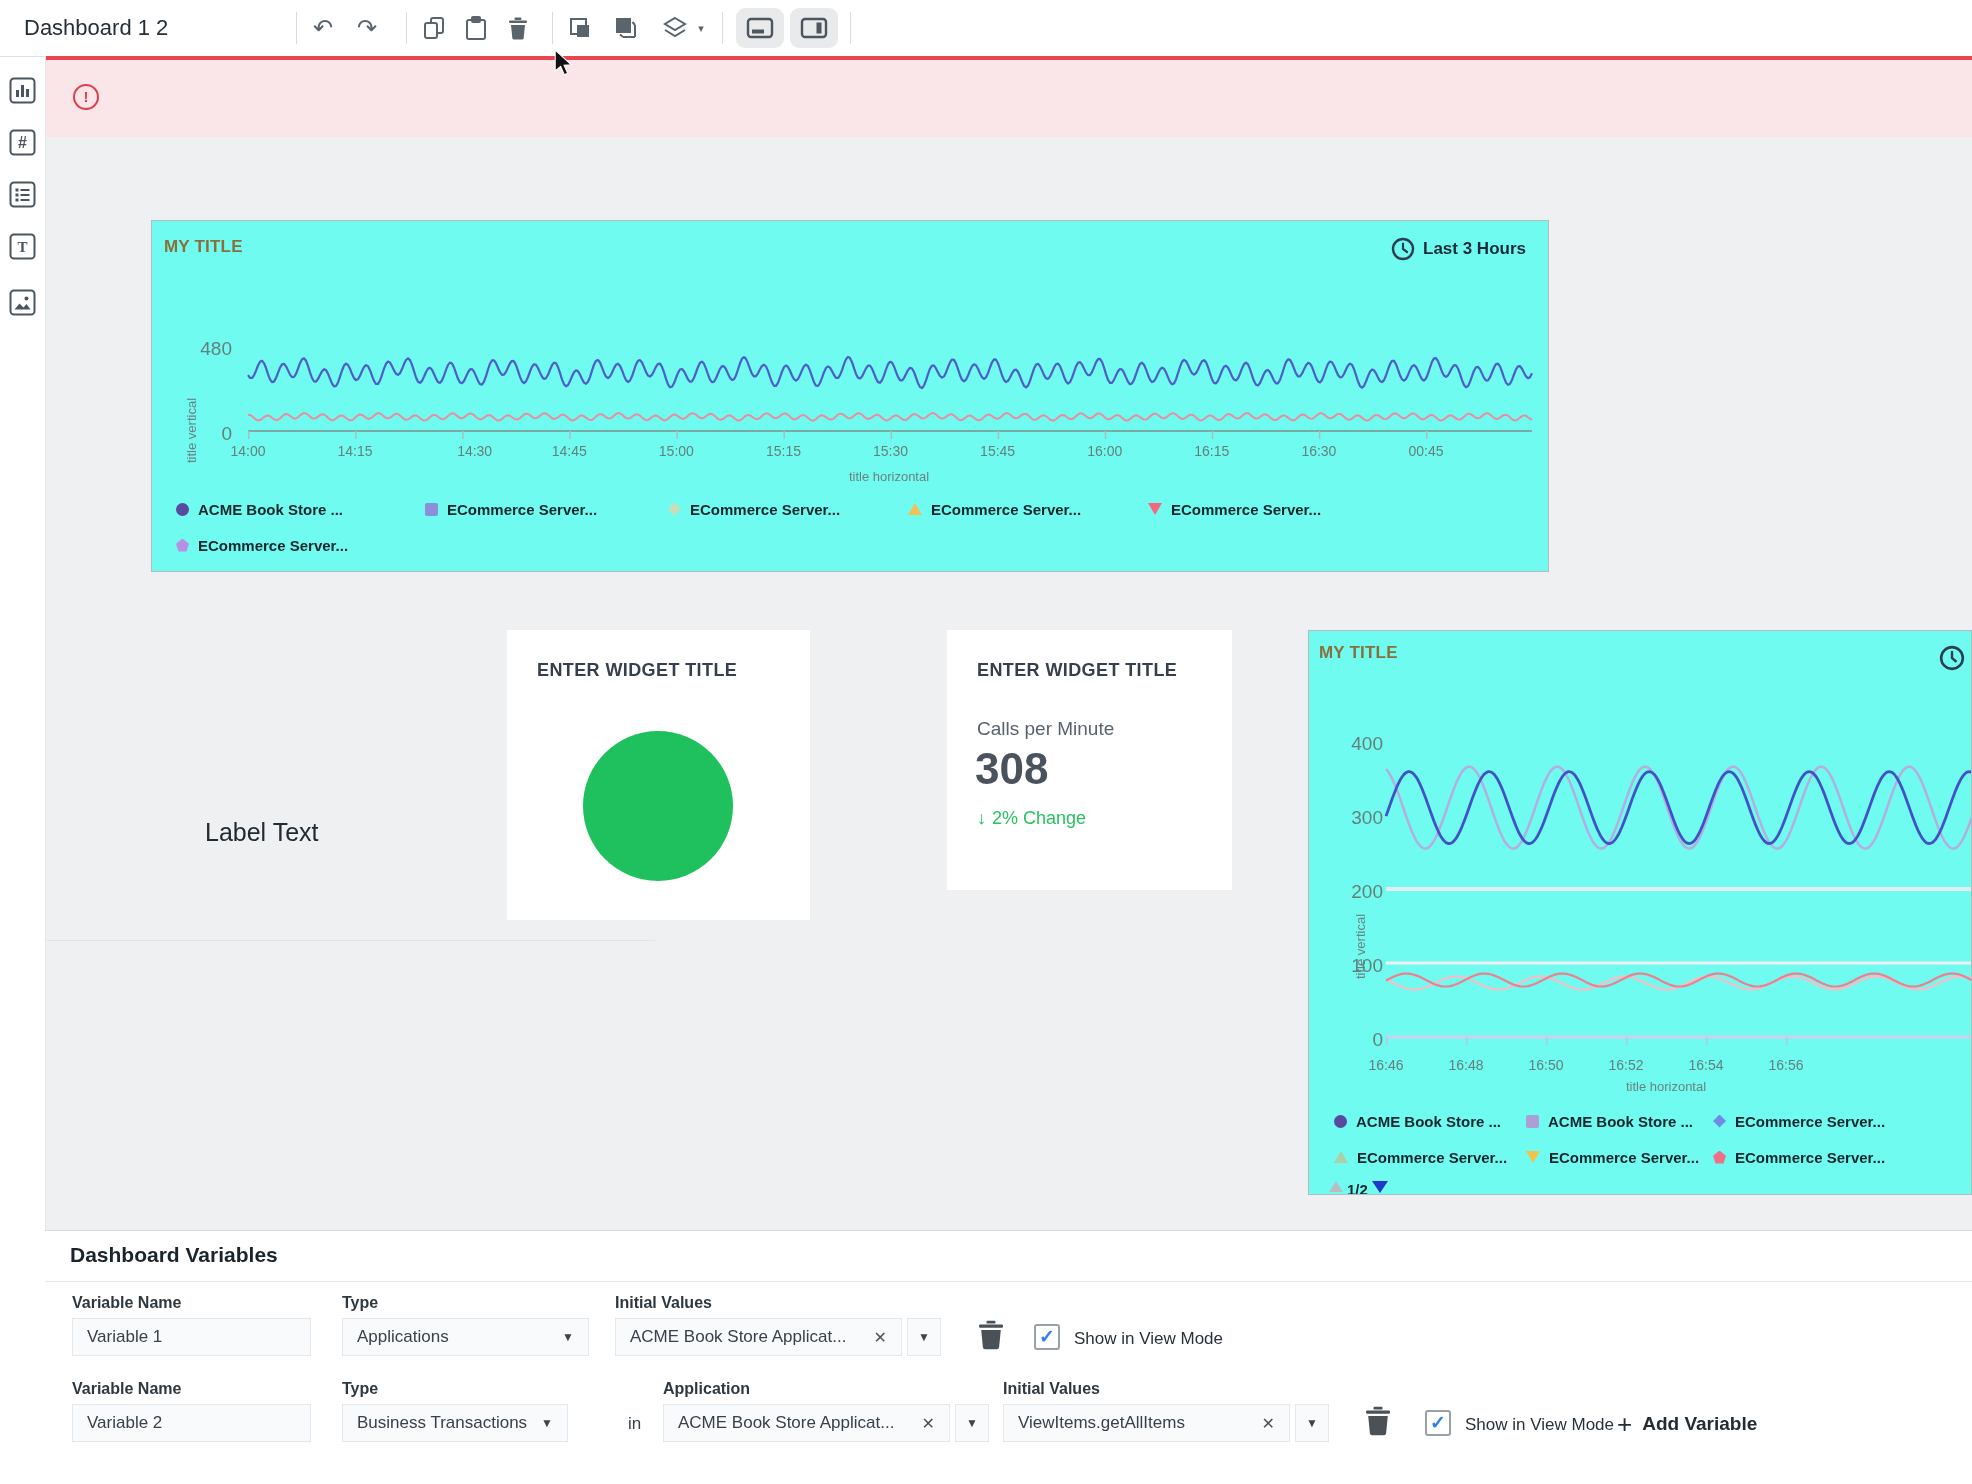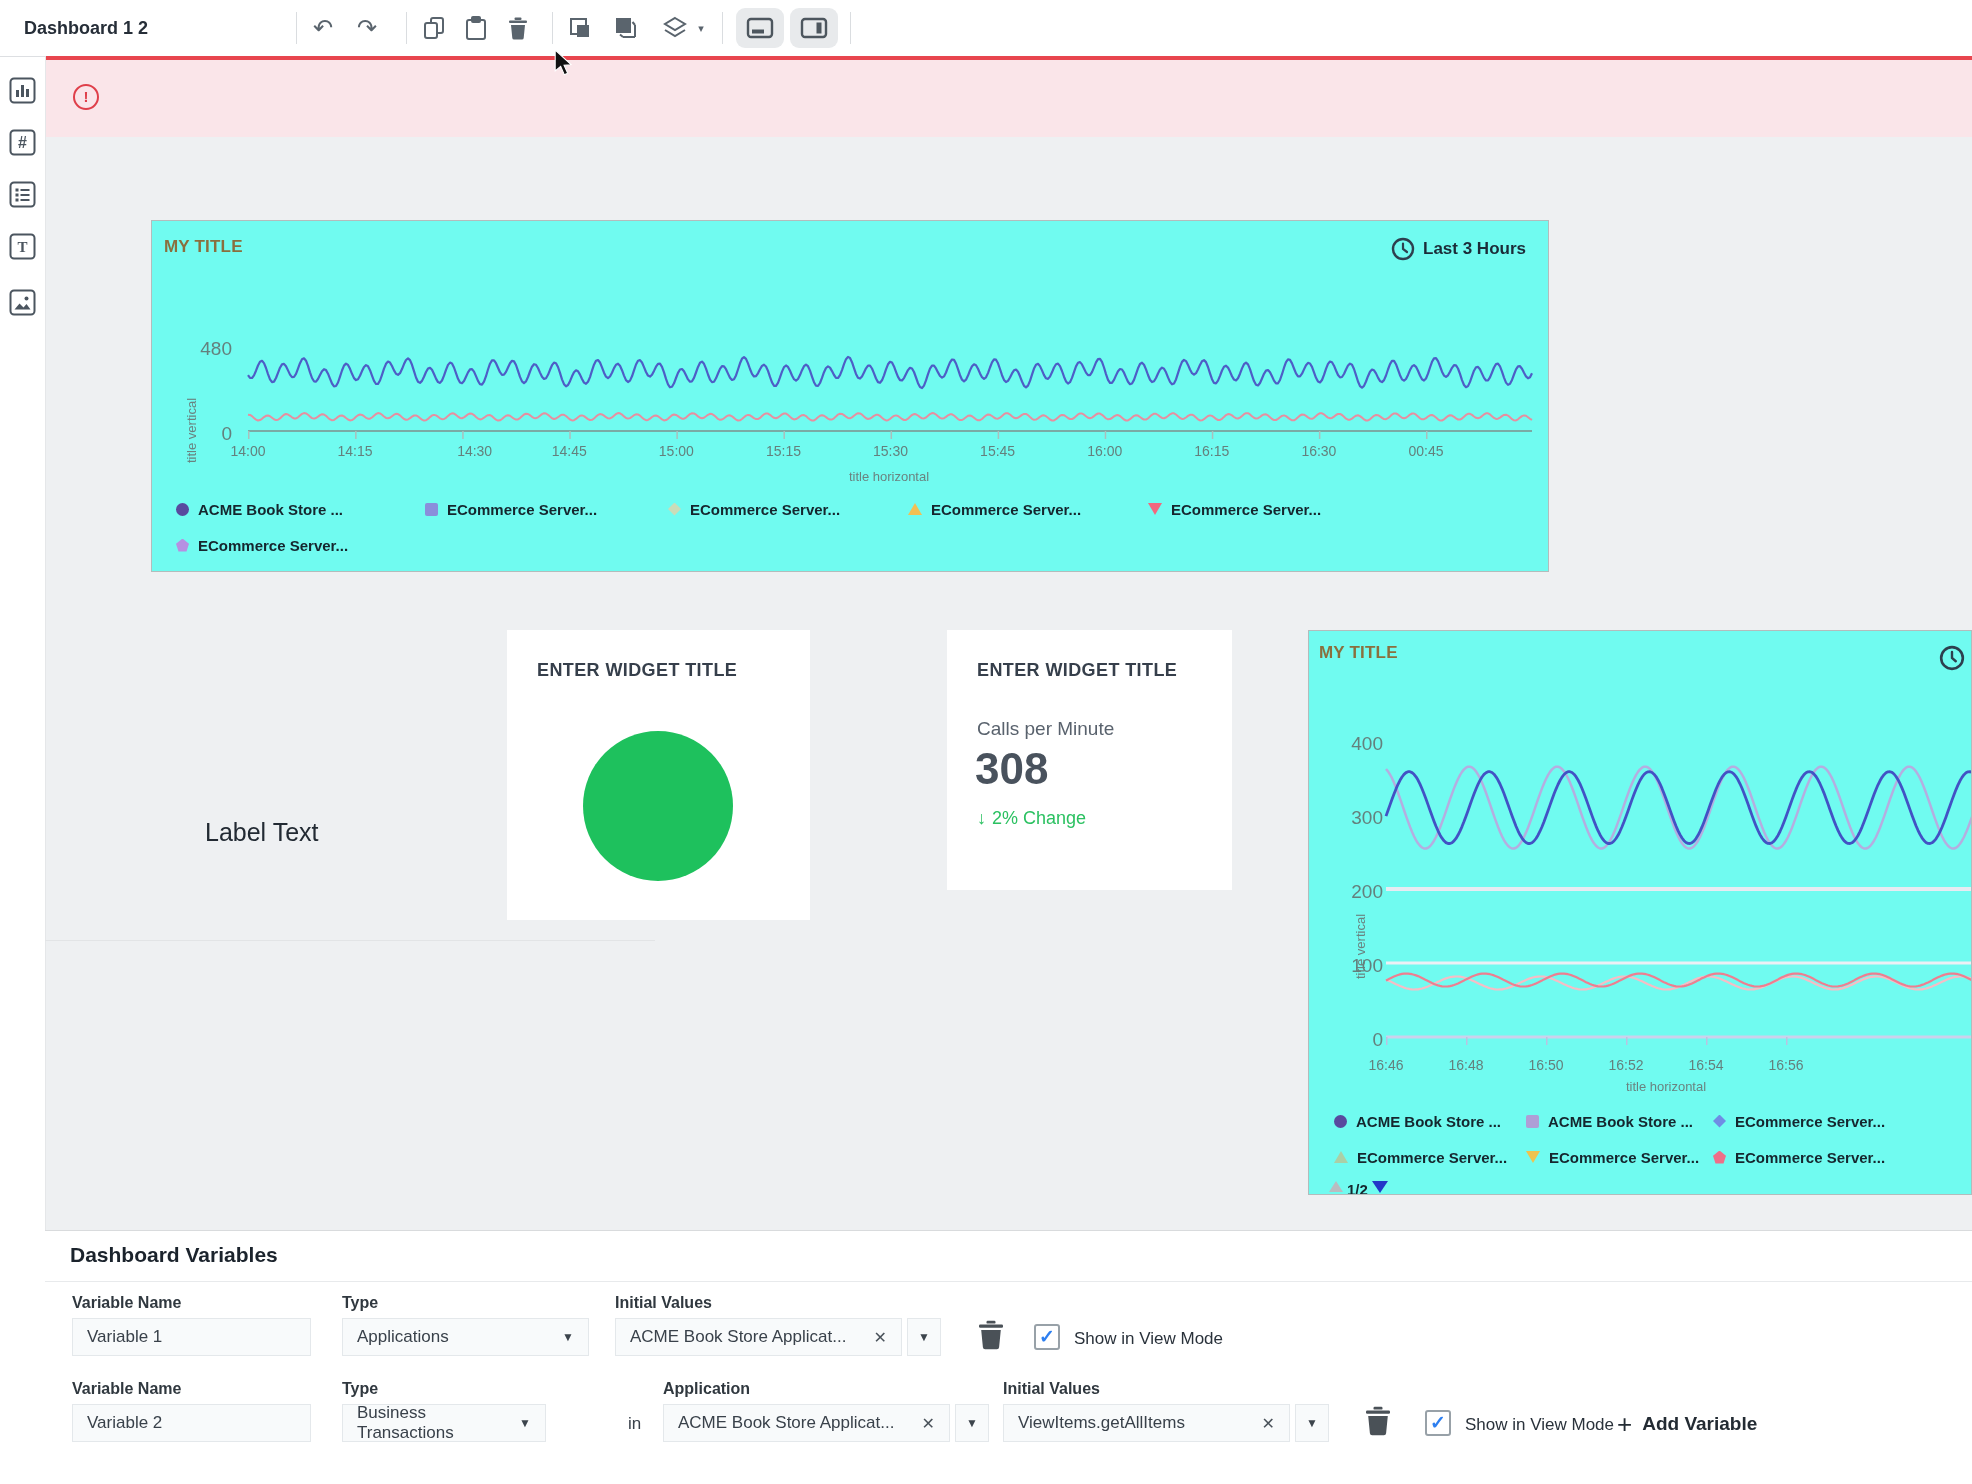--- a/index.html
+++ b/index.html
@@ -2,21 +2,21 @@
 <html><head>
 <meta charset="utf-8">
 <style>
   html,body{margin:0;padding:0;}
   body{width:1972px;height:1484px;position:relative;overflow:hidden;background:#eef0f2;
        font-family:"Liberation Sans", sans-serif;color:#222;}
   .abs{position:absolute;}
 
   
   #toolbar{left:0;top:0;width:1972px;height:56px;background:#fff;border-bottom:1px solid #e7e9eb;}
-  #dash-title{left:24px;top:0;height:56px;line-height:56px;font-size:18px;font-weight:700;color:#262e38;}
+  #dash-title{left:24px;top:0;height:56px;line-height:56px;font-size:22px;font-weight:400;color:#262e38;}
   .tb-divider{top:12px;width:1px;height:32px;background:#dadde0;}
   .tb-btn{top:8px;width:40px;height:40px;display:flex;align-items:center;justify-content:center;
           color:#5a646d;font-size:24px;cursor:default;}
   .tb-toggle{top:8px;width:48px;height:40px;border-radius:9px;background:#e8eaec;
              display:flex;align-items:center;justify-content:center;}
   .caret{font-size:11px;color:#5a646d;}
 
   
   #banner{left:45px;top:56px;width:1927px;height:77px;background:#fae5e9;border-top:4px solid #e8454e;}
   #banner-icon{left:28px;top:24px;width:22px;height:22px;border:2px solid #df3f4a;border-radius:50%;
@@ -415,21 +415,21 @@
 <div class="show-label" style="left:1074px;top:1329px">Show in View Mode</div>
 
 <div class="abs field-label" style="left:72px;top:1380px">Variable Name</div>
 <div class="abs field-label" style="left:342px;top:1380px">Type</div>
 <div class="abs field-label" style="left:663px;top:1380px">Application</div>
 <div class="abs field-label" style="left:1003px;top:1380px">Initial Values</div>
 
 <div class="v-input" style="left:72px;top:1404px;width:239px">
   <span>Variable 2</span>
 </div>
-<div class="v-input v-select" style="left:342px;top:1404px;width:204px">
+<div class="v-input v-select" style="left:342px;top:1404px;width:226px">
   <span>Business Transactions</span>
   <span class="caret-dark">▼</span>
 </div>
 <div class="in-text" style="left:628px;top:1414px">in</div>
 <div class="v-input v-select" style="left:663px;top:1404px;width:287px">
   <span>ACME Book Store Applicat...</span>
   <span class="token-x">✕</span>
 </div>
 <div class="caret-box" style="left:955px;top:1404px">
   <span class="caret-dark">▼</span>

